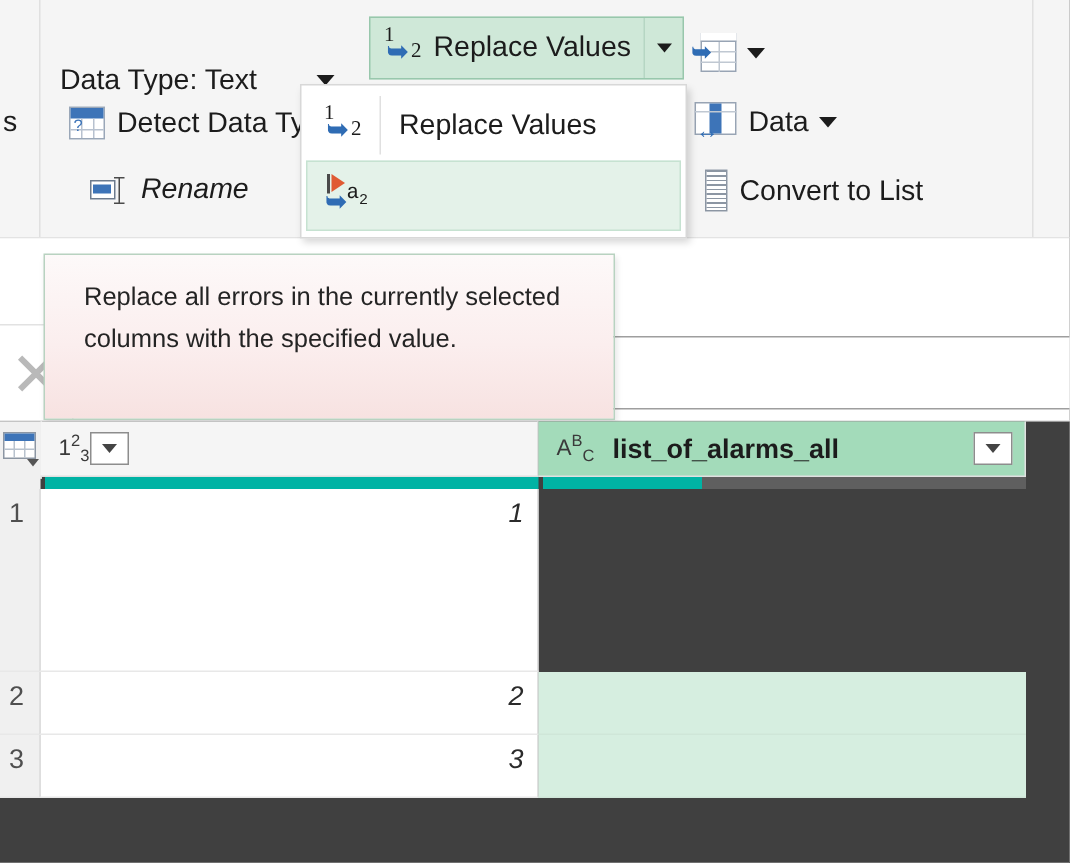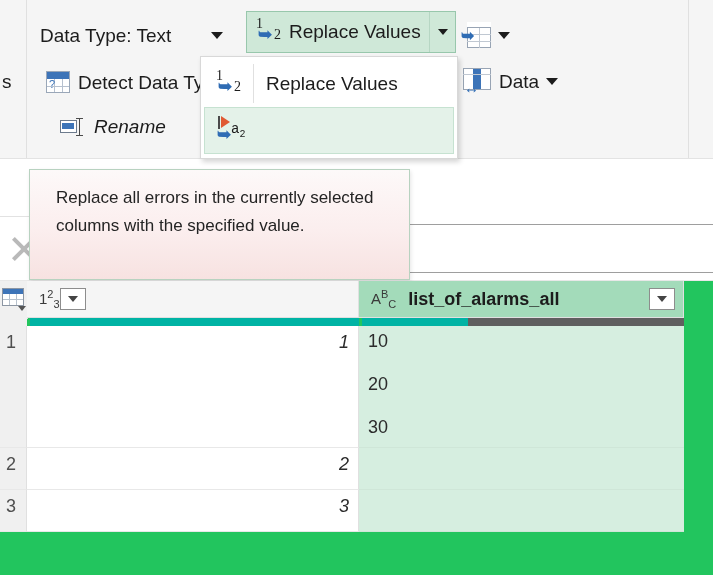--- a/index.html
+++ b/index.html
@@ -152,21 +152,21 @@
     background:#ffffff;
     border-top:1px solid #9e9e9e;border-bottom:1px solid #9e9e9e;
     display:flex;align-items:center;
     font-family:"DejaVu Sans Mono","Liberation Mono",monospace;
     font-size:20px;color:#111111;
     overflow:hidden;white-space:nowrap;
   }
   #fbar-input .txt{margin-left:-142px;}
 
   
-  #grid{position:absolute;left:0;top:281px;width:713px;height:294px;background:#22c55e;}
+  #grid{position:absolute;left:0;top:281px;width:713px;height:294px;background:#404040;}
 
   #hdr{position:absolute;left:0;top:0;width:713px;height:37px;}
   .hdr-corner{
     position:absolute;left:0;top:0;width:27px;height:37px;
     background:#f0f0f0;border-right:1px solid #e0e0e0;border-bottom:1px solid #e0e0e0;
   }
   .hdr-corner .gi{position:absolute;left:2px;top:7px;width:22px;height:18px;
      border:1px solid #8c96a3;box-sizing:border-box;background:#fff;}
   .hdr-corner .gt{position:absolute;left:3px;top:8px;width:20px;height:5px;background:#3d74b8;}
   .hdr-corner .gv1{position:absolute;left:9px;top:13px;width:1px;height:11px;background:#b8c2cd;}
@@ -235,21 +235,21 @@
 
 <div id="ribbon">
 
   <div class="rib-sep" style="left:26px;"></div>
   <div class="rib-sep" style="left:688px;"></div>
 
   <div class="rib-item" style="left:2px;top:72px;">
     <span class="lbl" style="margin-left:0">s</span>
   </div>
 
-  <div class="rib-item" style="left:40px;top:26px;gap:33px;">
+  <div class="rib-item" style="left:40px;top:44px;gap:33px;">
     <span class="lbl" style="margin-left:0">Data Type: Text</span>
     <span class="caret"></span>
   </div>
 
   <div class="rib-item" style="left:46px;top:71px;">
     <span class="ico ico-grid">
       <span class="top"></span>
         <span class="v1"></span>
         <span class="v2"></span>
         <span class="h1"></span>
@@ -299,20 +299,24 @@
     <span class="ico ico-mov">
       <span class="g"></span>
         <span class="c"></span>
         <span class="h"></span>
         <span class="arw">↔</span>
     </span>
     <span class="lbl">Data</span>
     <span class="caret"></span>
   </div>
 
+  <div class="rib-item" style="left:470px;top:113px;">
+    <span class="ico ico-lst"></span>
+    <span class="lbl">Convert to List</span>
+  </div>
 
   <div id="grp-label">Any Column</div>
 </div>
 
 <div id="fbar"></div>
 
 <div id="fbar-x">
   <span class="x1"></span>
   <span class="x2"></span>
 </div>
@@ -380,25 +384,20 @@
 
   <div id="qbar">
     <div class="cell blank" style="left:0;width:27px;"></div>
     <div class="cell valid" style="left:30px;width:329px;"></div>
     <div class="cell valid" style="left:362px;width:106px;"></div>
     <div class="cell err" style="left:468px;width:216px;"></div>
   </div>
 
   <div class="rownum" style="top:45px;height:122px;">1</div>
   <div class="cellA" style="top:45px;height:122px;">1</div>
-  <div class="cellB" style="top:45px;height:122px;">
-    <div class="lv">10</div>
-    <div class="lv">20</div>
-    <div class="lv">30</div>
-  </div>
 
   <div class="rownum" style="top:167px;height:42px;">2</div>
   <div class="cellA" style="top:167px;height:42px;">2</div>
   <div class="cellB" style="top:167px;height:42px;"></div>
 
   <div class="rownum" style="top:209px;height:42px;">3</div>
   <div class="cellA" style="top:209px;height:42px;">3</div>
   <div class="cellB" style="top:209px;height:42px;"></div>
 
 </div>

